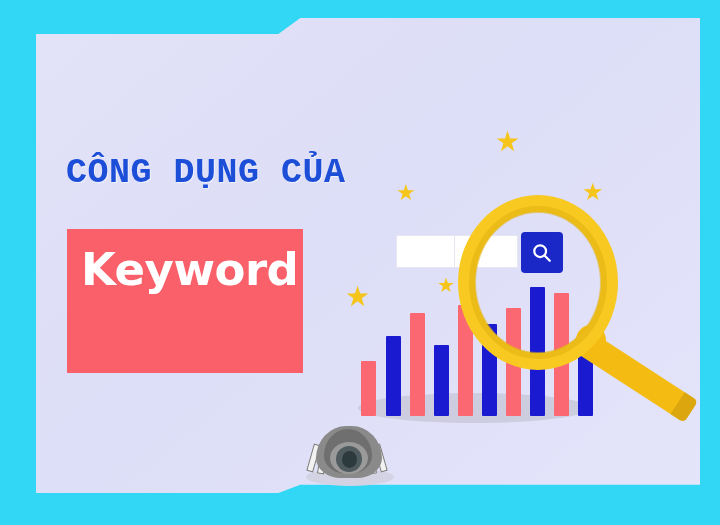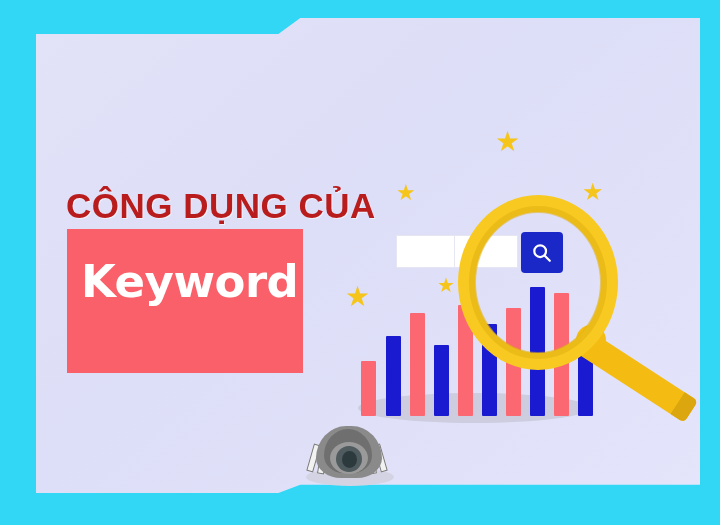--- a/index.html
+++ b/index.html
@@ -47,36 +47,35 @@
 
   
   .headline {
     position: absolute;
     left: 66px;
     top: 156px;
     font-size: 35px;
     line-height: 1;
     font-weight: bold;
     letter-spacing: 0.5px;
-    color: #b91c1c;
-    font-family: Liberation Sans, sans-serif;
+    color: #1d4ed8;
+    font-family: Liberation Mono, monospace;
     white-space: nowrap;
     text-shadow: 1px 1px 0 rgba(255,255,255,0.55);
-    margin-top: 32px;
   }
 
   .kw-box {
     position: absolute;
     left: 67px;
     top: 229px;
     width: 236px;
     height: 144px;
     background: #f9606a;
     box-sizing: border-box;
-    padding: 21px 0 0 14px;
+    padding: 9px 0 0 14px;
   }
   .kw-line {
     color: #ffffff;
     font-family: "DejaVu Sans", sans-serif;
     font-weight: bold;
     font-size: 45px;
     line-height: 64px;
     letter-spacing: -0.5px;
     white-space: nowrap;
   }

